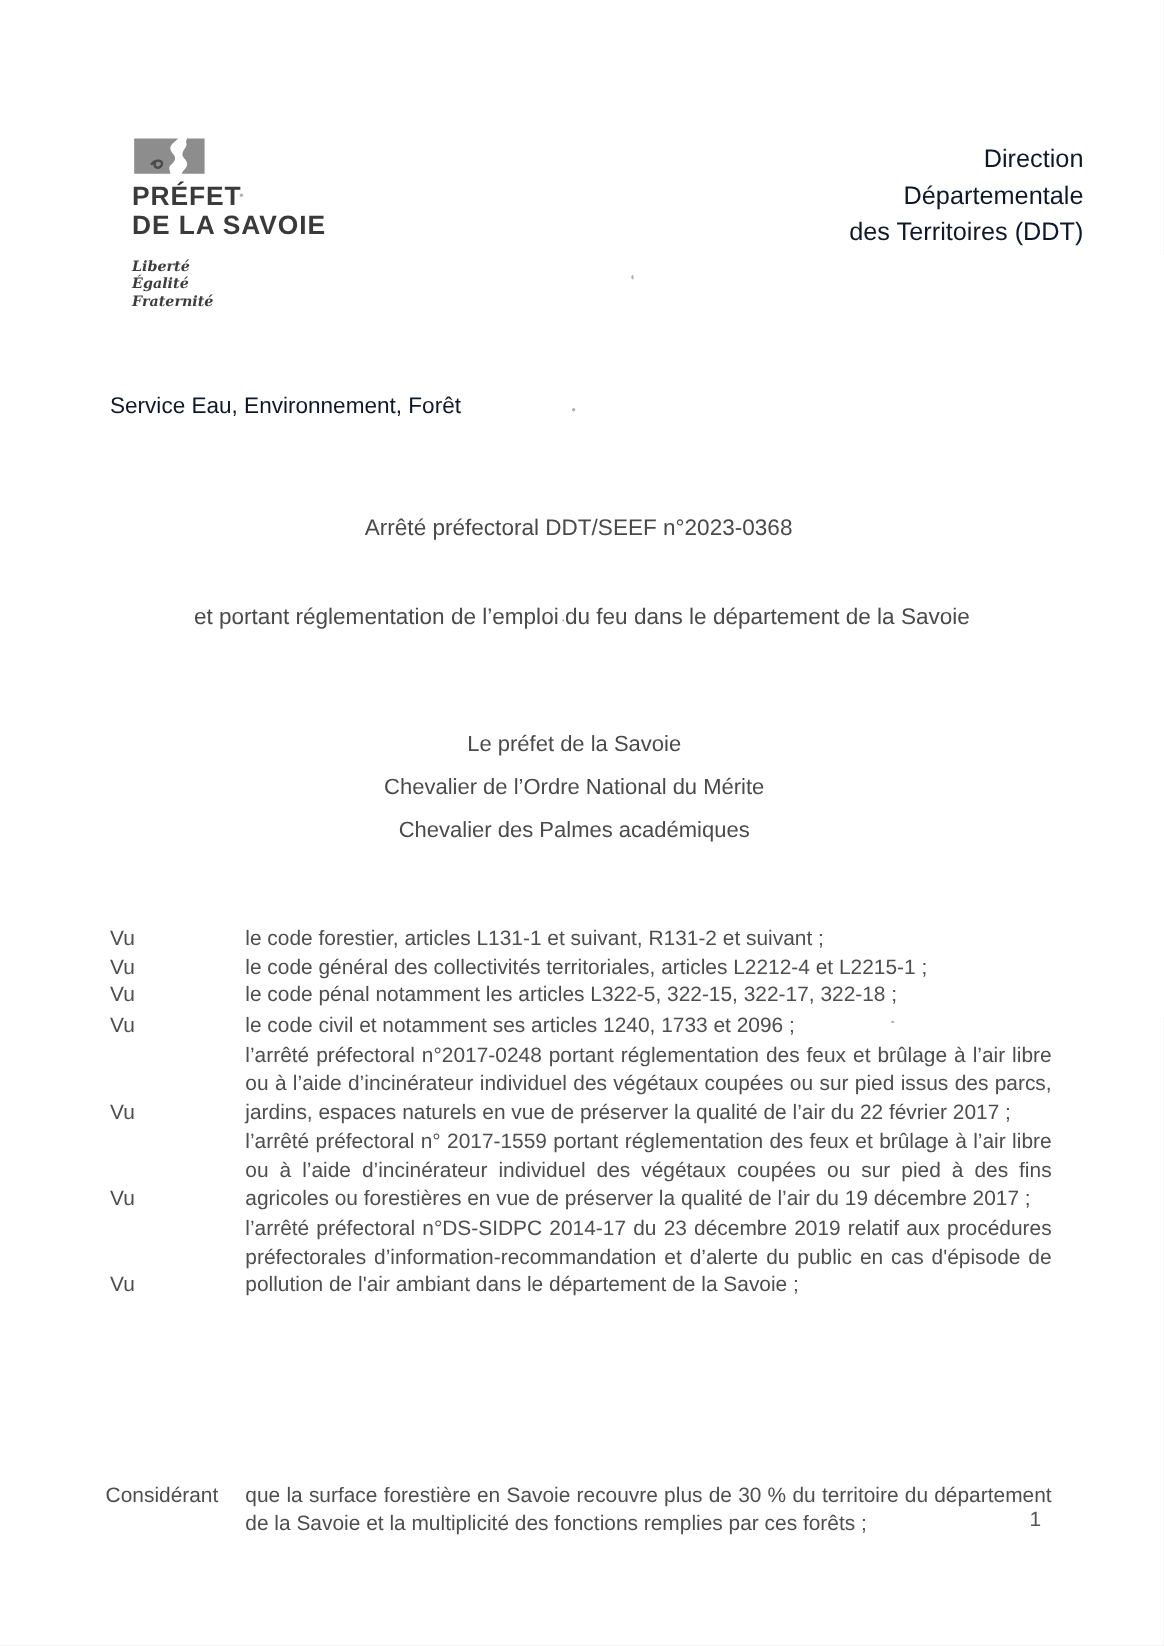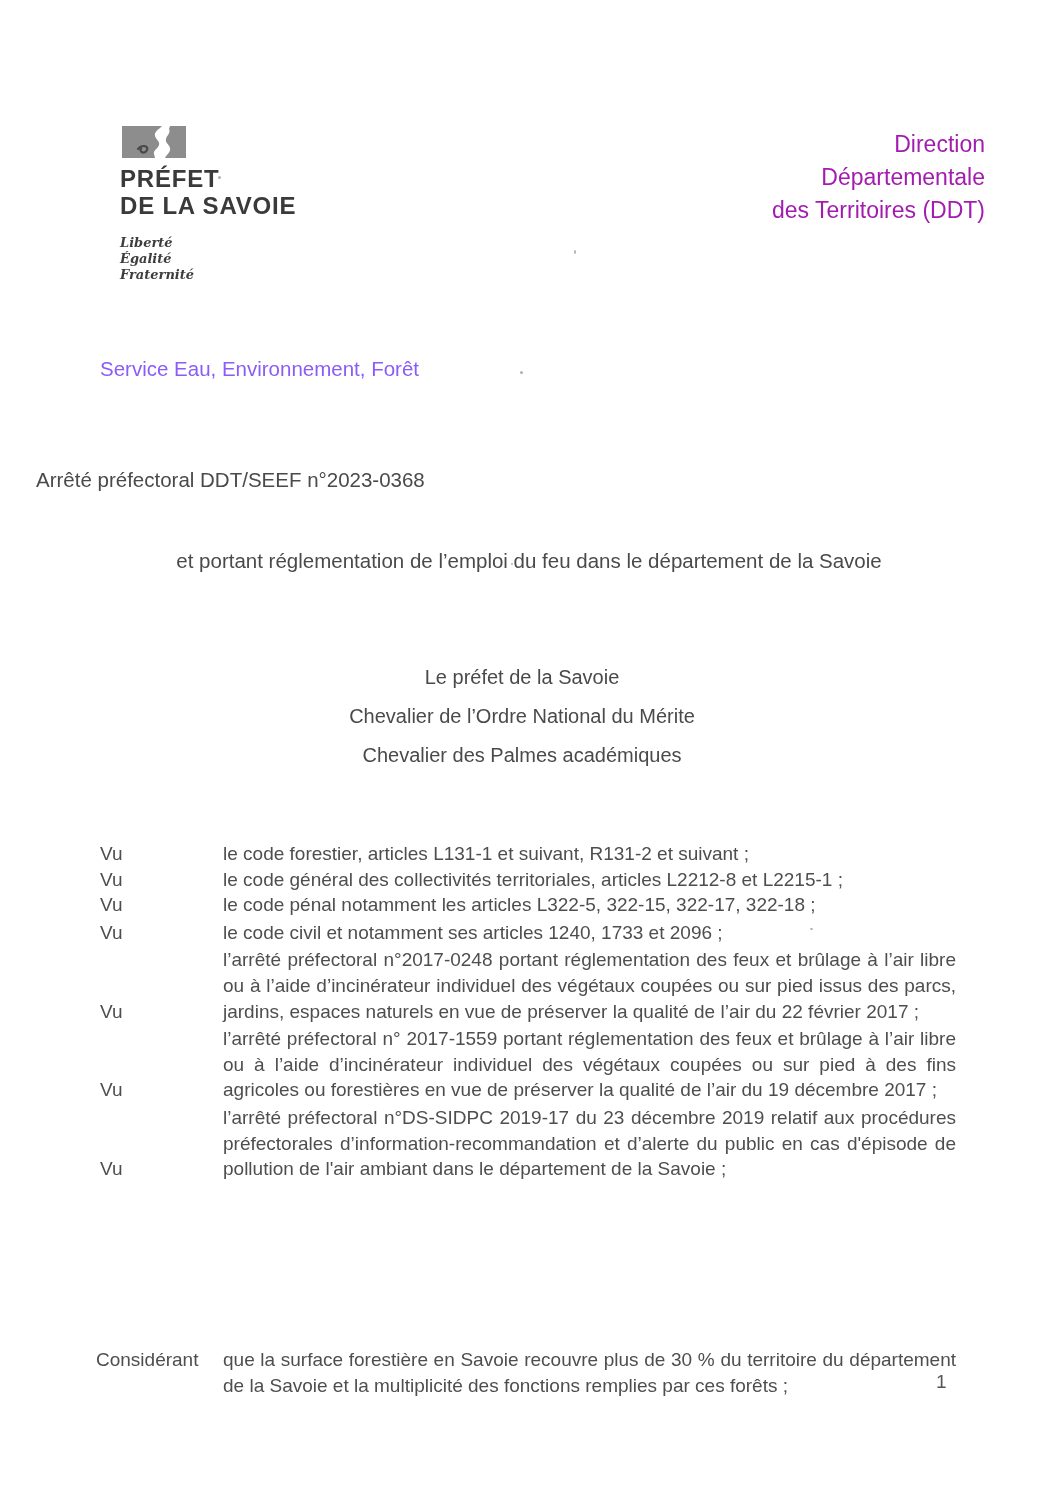--- a/index.html
+++ b/index.html
@@ -22,26 +22,26 @@
   }
   .motto {
     margin-top:16px;
     font-family:"DejaVu Serif", serif;
     font-style:italic; font-weight:bold;
     font-size:13px; line-height:16px; color:#3d3d3d;
   }
   .direction-block {
     position:absolute; right:73px; top:128px;
     text-align:right;
-    font-size:23px; line-height:33px; color:#a21caf;
+    font-size:23px; line-height:33px; color:#0f172a;
   }
 
   
-  .service-line { position:absolute; left:100px; top:357px; font-size:20.5px; color:#8b5cf6; }
-  .doc-title { position:absolute; left:0; right:6px; top:468px; text-align:left; font-size:20.5px; color:#4a4a4a;padding-left:36px; }
+  .service-line { position:absolute; left:100px; top:357px; font-size:20.5px; color:#0f172a; }
+  .doc-title { position:absolute; left:0; right:6px; top:468px; text-align:center; font-size:20.5px; color:#4a4a4a; }
   .doc-subtitle { position:absolute; left:0; right:0; top:546px; text-align:center; font-size:20.5px; line-height:29px; color:#4a4a4a; }
   .authority-block { position:absolute; left:0; right:14px; top:658px; text-align:center; font-size:20px; color:#4a4a4a; }
   .authority-block .authority-line { line-height:39px; }
 
   
   .vu-list { position:absolute; left:100px; top:841px; width:856px; }
   .vu-row { display:flex; align-items:flex-end; }
   .vu-label { width:123px; flex:0 0 123px; font-size:19px; line-height:25.6px; }
   .vu-text {
     flex:1; font-size:19px; line-height:25.6px;
@@ -96,41 +96,41 @@
     <div class="authority-line">Chevalier des Palmes académiques</div>
   </div>
 
   <div class="vu-list">
     <div class="vu-row">
       <div class="vu-label">Vu</div>
       <div class="vu-text">le code forestier, articles L131-1 et suivant, R131-2 et suivant ;</div>
     </div>
     <div class="vu-row">
       <div class="vu-label">Vu</div>
-      <div class="vu-text">le code général des collectivités territoriales, articles L2212-8 et L2215-1 ;</div>
+      <div class="vu-text">le code général des collectivités territoriales, articles L2212-4 et L2215-1 ;</div>
     </div>
     <div class="vu-row">
       <div class="vu-label">Vu</div>
       <div class="vu-text">le code pénal notamment les articles L322-5, 322-15, 322-17, 322-18 ;</div>
     </div>
     <div class="vu-row gap-sm">
       <div class="vu-label">Vu</div>
       <div class="vu-text">le code civil et notamment ses articles 1240, 1733 et 2096 ;</div>
     </div>
     <div class="vu-row gap-sm">
       <div class="vu-label">Vu</div>
       <div class="vu-text">l’arrêté préfectoral n°2017-0248 portant réglementation des feux et brûlage à l’air libre ou à l’aide d’incinérateur individuel des végétaux coupées ou sur pied issus des parcs, jardins, espaces naturels en vue de préserver la qualité de l’air du 22 février 2017 ;</div>
     </div>
     <div class="vu-row gap-sm">
       <div class="vu-label">Vu</div>
       <div class="vu-text">l’arrêté préfectoral n° 2017-1559 portant réglementation des feux et brûlage à l’air libre ou à l’aide d’incinérateur individuel des végétaux coupées ou sur pied à des fins agricoles ou forestières en vue de préserver la qualité de l’air du 19 décembre 2017 ;</div>
     </div>
     <div class="vu-row gap-sm">
       <div class="vu-label">Vu</div>
-      <div class="vu-text">l’arrêté préfectoral n°DS-SIDPC 2019-17 du 23 décembre 2019 relatif aux procédures préfectorales d’information-recommandation et d’alerte du public en cas d'épisode de pollution de l'air ambiant dans le département de la Savoie ;</div>
+      <div class="vu-text">l’arrêté préfectoral n°DS-SIDPC 2014-17 du 23 décembre 2019 relatif aux procédures préfectorales d’information-recommandation et d’alerte du public en cas d'épisode de pollution de l'air ambiant dans le département de la Savoie ;</div>
     </div>
   </div>
 
   <div class="considerant-row">
     <div class="vu-label">Considérant</div>
     <div class="vu-text">que la surface forestière en Savoie recouvre plus de 30 % du territoire du département de la Savoie et la multiplicité des fonctions remplies par ces forêts ;</div>
   </div>
 
   <div class="page-number">1</div>
 

